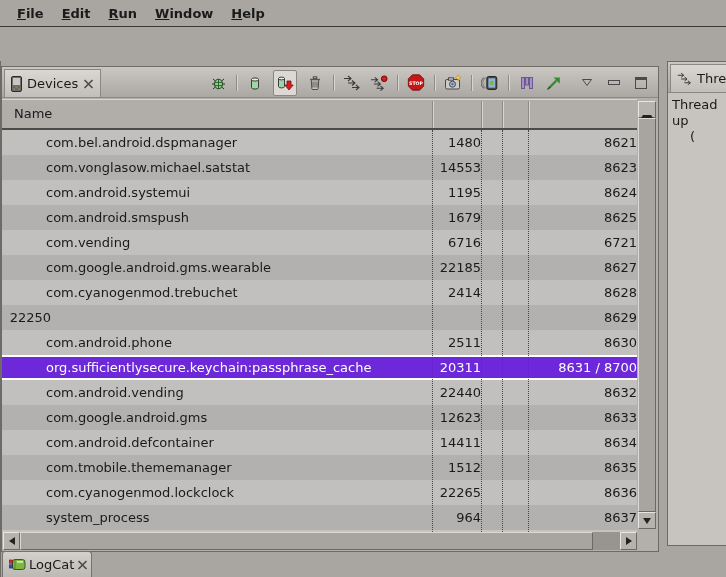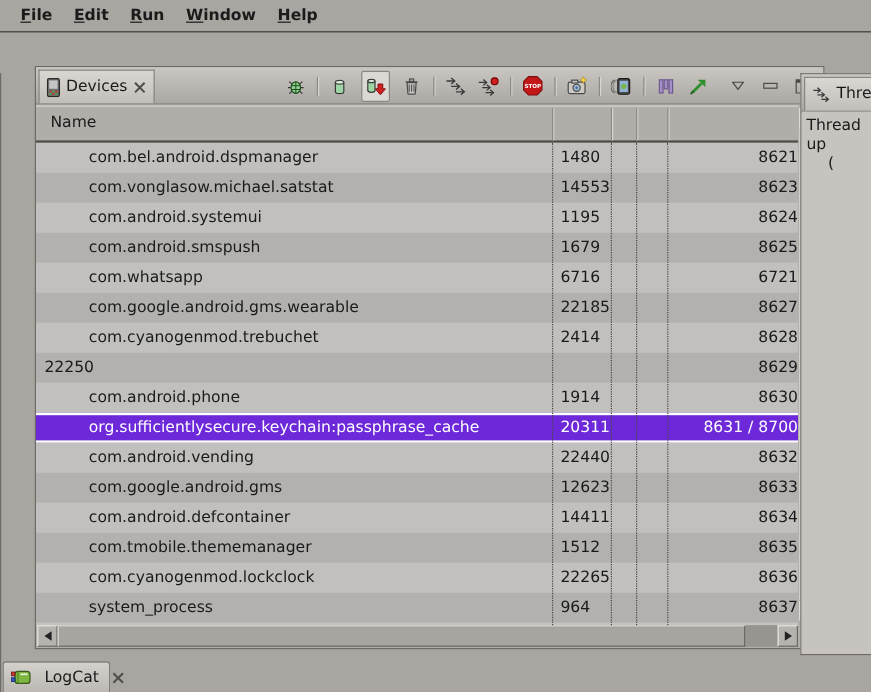--- a/index.html
+++ b/index.html
@@ -14,22 +14,22 @@
     display:flex; align-items:center; padding-left:8px;
     border-bottom:1px solid #3c3a37; font-weight:bold;
   }
   .menu-item{padding:0 9px; cursor:default;}
   .mn{text-decoration:underline;}
   
   #left-edge{position:absolute; left:0; top:61px; width:1px; height:516px; background:#6e6b66;}
 
   
   #devices-view{
-    position:absolute; left:1px; top:55px; width:658px; height:486px;
-    border:1px solid #6e6b66; box-sizing:border-box; background:#b3b0ab;margin-left:28px;
+    position:absolute; left:1px; top:66px; width:658px; height:486px;
+    border:1px solid #6e6b66; box-sizing:border-box; background:#b3b0ab;
   }
   .view-header{
     position:absolute; top:0; left:0; right:0; height:31px;
     background:linear-gradient(#cac7c2,#aba8a3); border-bottom:1px solid #8b8883; box-sizing:border-box;
   }
   .etab{
     position:absolute; left:2px; top:2px; bottom:0; 
     background:linear-gradient(#dad7d2,#c2bfba);
     border:1px solid #8b8883; border-bottom:none;
     display:flex; align-items:center; gap:5px; padding:0 6px; box-sizing:border-box;
@@ -63,21 +63,21 @@
   }
   .trow{display:flex; height:25px; line-height:25px; box-sizing:border-box;}
   .trow:nth-child(odd){background:#c1c0be;}
   .trow:nth-child(even){background:#b2b1af;}
   .trow.selected{
     background:#6d28d9; color:#fdfdfd;
     border-top:2px solid #ffffff; border-bottom:2px solid #ffffff; line-height:21px;
   }
   .cell{white-space:nowrap; overflow:hidden; box-sizing:border-box;}
   .cell.name{width:430px; padding-left:44px;}
-  .cell.pid{width:49px; padding-left:7px;}
+  .cell.pid{width:49px; padding-left:7px;text-align:right;}
   .cell.c3{width:21px;}
   .cell.c4{width:26px;}
   .cell.port{flex:1; padding-left:7px;text-align:right;}
 
   .colline{position:absolute; top:63px; height:402px; width:0; border-left:1px dotted #4a4742; z-index:5;}
   #below-strip{position:absolute; top:463px; left:0; width:635px; height:2px; background:#c6c3be;}
 
   
   .sb-btn{
     position:absolute; background:#b6b3ae; box-sizing:border-box;
@@ -109,21 +109,21 @@
   }
   #threads-panel .view-header{height:31px;}
   #threads-content{position:absolute; top:32px; left:0; right:0; bottom:0; background:#c7c4bf; padding:3px 0 0 4px; line-height:16px;}
   #threads-line2{margin-left:18px;}
 
   
   #logcat-tab{
     position:absolute; left:2px; top:551px; width:90px; height:26px;
     background:linear-gradient(#d4d1cc,#bcb9b4);
     border:1px solid #76736e; border-bottom:none; border-radius:3px 3px 0 0;
-    display:flex; align-items:center; gap:11px; padding:0 6px; box-sizing:border-box;
+    display:flex; align-items:center; gap:3px; padding:0 6px; box-sizing:border-box;
   }
   svg{display:block;}
 </style>
 </head>
 <body>
 
 <div id="screen">
 
   <div id="menubar">
     <span class="menu-item"><span class="mn">F</span><span>ile</span></span>
@@ -304,21 +304,21 @@
           <div class="cell port">8624</div>
         </div>
         <div class="trow">
           <div class="cell name">com.android.smspush</div>
           <div class="cell pid">1679</div>
           <div class="cell c3"></div>
           <div class="cell c4"></div>
           <div class="cell port">8625</div>
         </div>
         <div class="trow">
-          <div class="cell name">com.whatsapp</div>
+          <div class="cell name">com.vending</div>
           <div class="cell pid">6716</div>
           <div class="cell c3"></div>
           <div class="cell c4"></div>
           <div class="cell port">6721</div>
         </div>
         <div class="trow">
           <div class="cell name">com.google.android.gms.wearable</div>
           <div class="cell pid">22185</div>
           <div class="cell c3"></div>
           <div class="cell c4"></div>
@@ -332,21 +332,21 @@
           <div class="cell port">8628</div>
         </div>
         <div class="trow">
           <div class="cell pid">22250</div>
           <div class="cell c3"></div>
           <div class="cell c4"></div>
           <div class="cell port">8629</div>
         </div>
         <div class="trow">
           <div class="cell name">com.android.phone</div>
-          <div class="cell pid">1914</div>
+          <div class="cell pid">2511</div>
           <div class="cell c3"></div>
           <div class="cell c4"></div>
           <div class="cell port">8630</div>
         </div>
         <div class="trow selected">
           <div class="cell name">org.sufficientlysecure.keychain:passphrase_cache</div>
           <div class="cell pid">20311</div>
           <div class="cell c3"></div>
           <div class="cell c4"></div>
           <div class="cell port">8631 / 8700</div>

